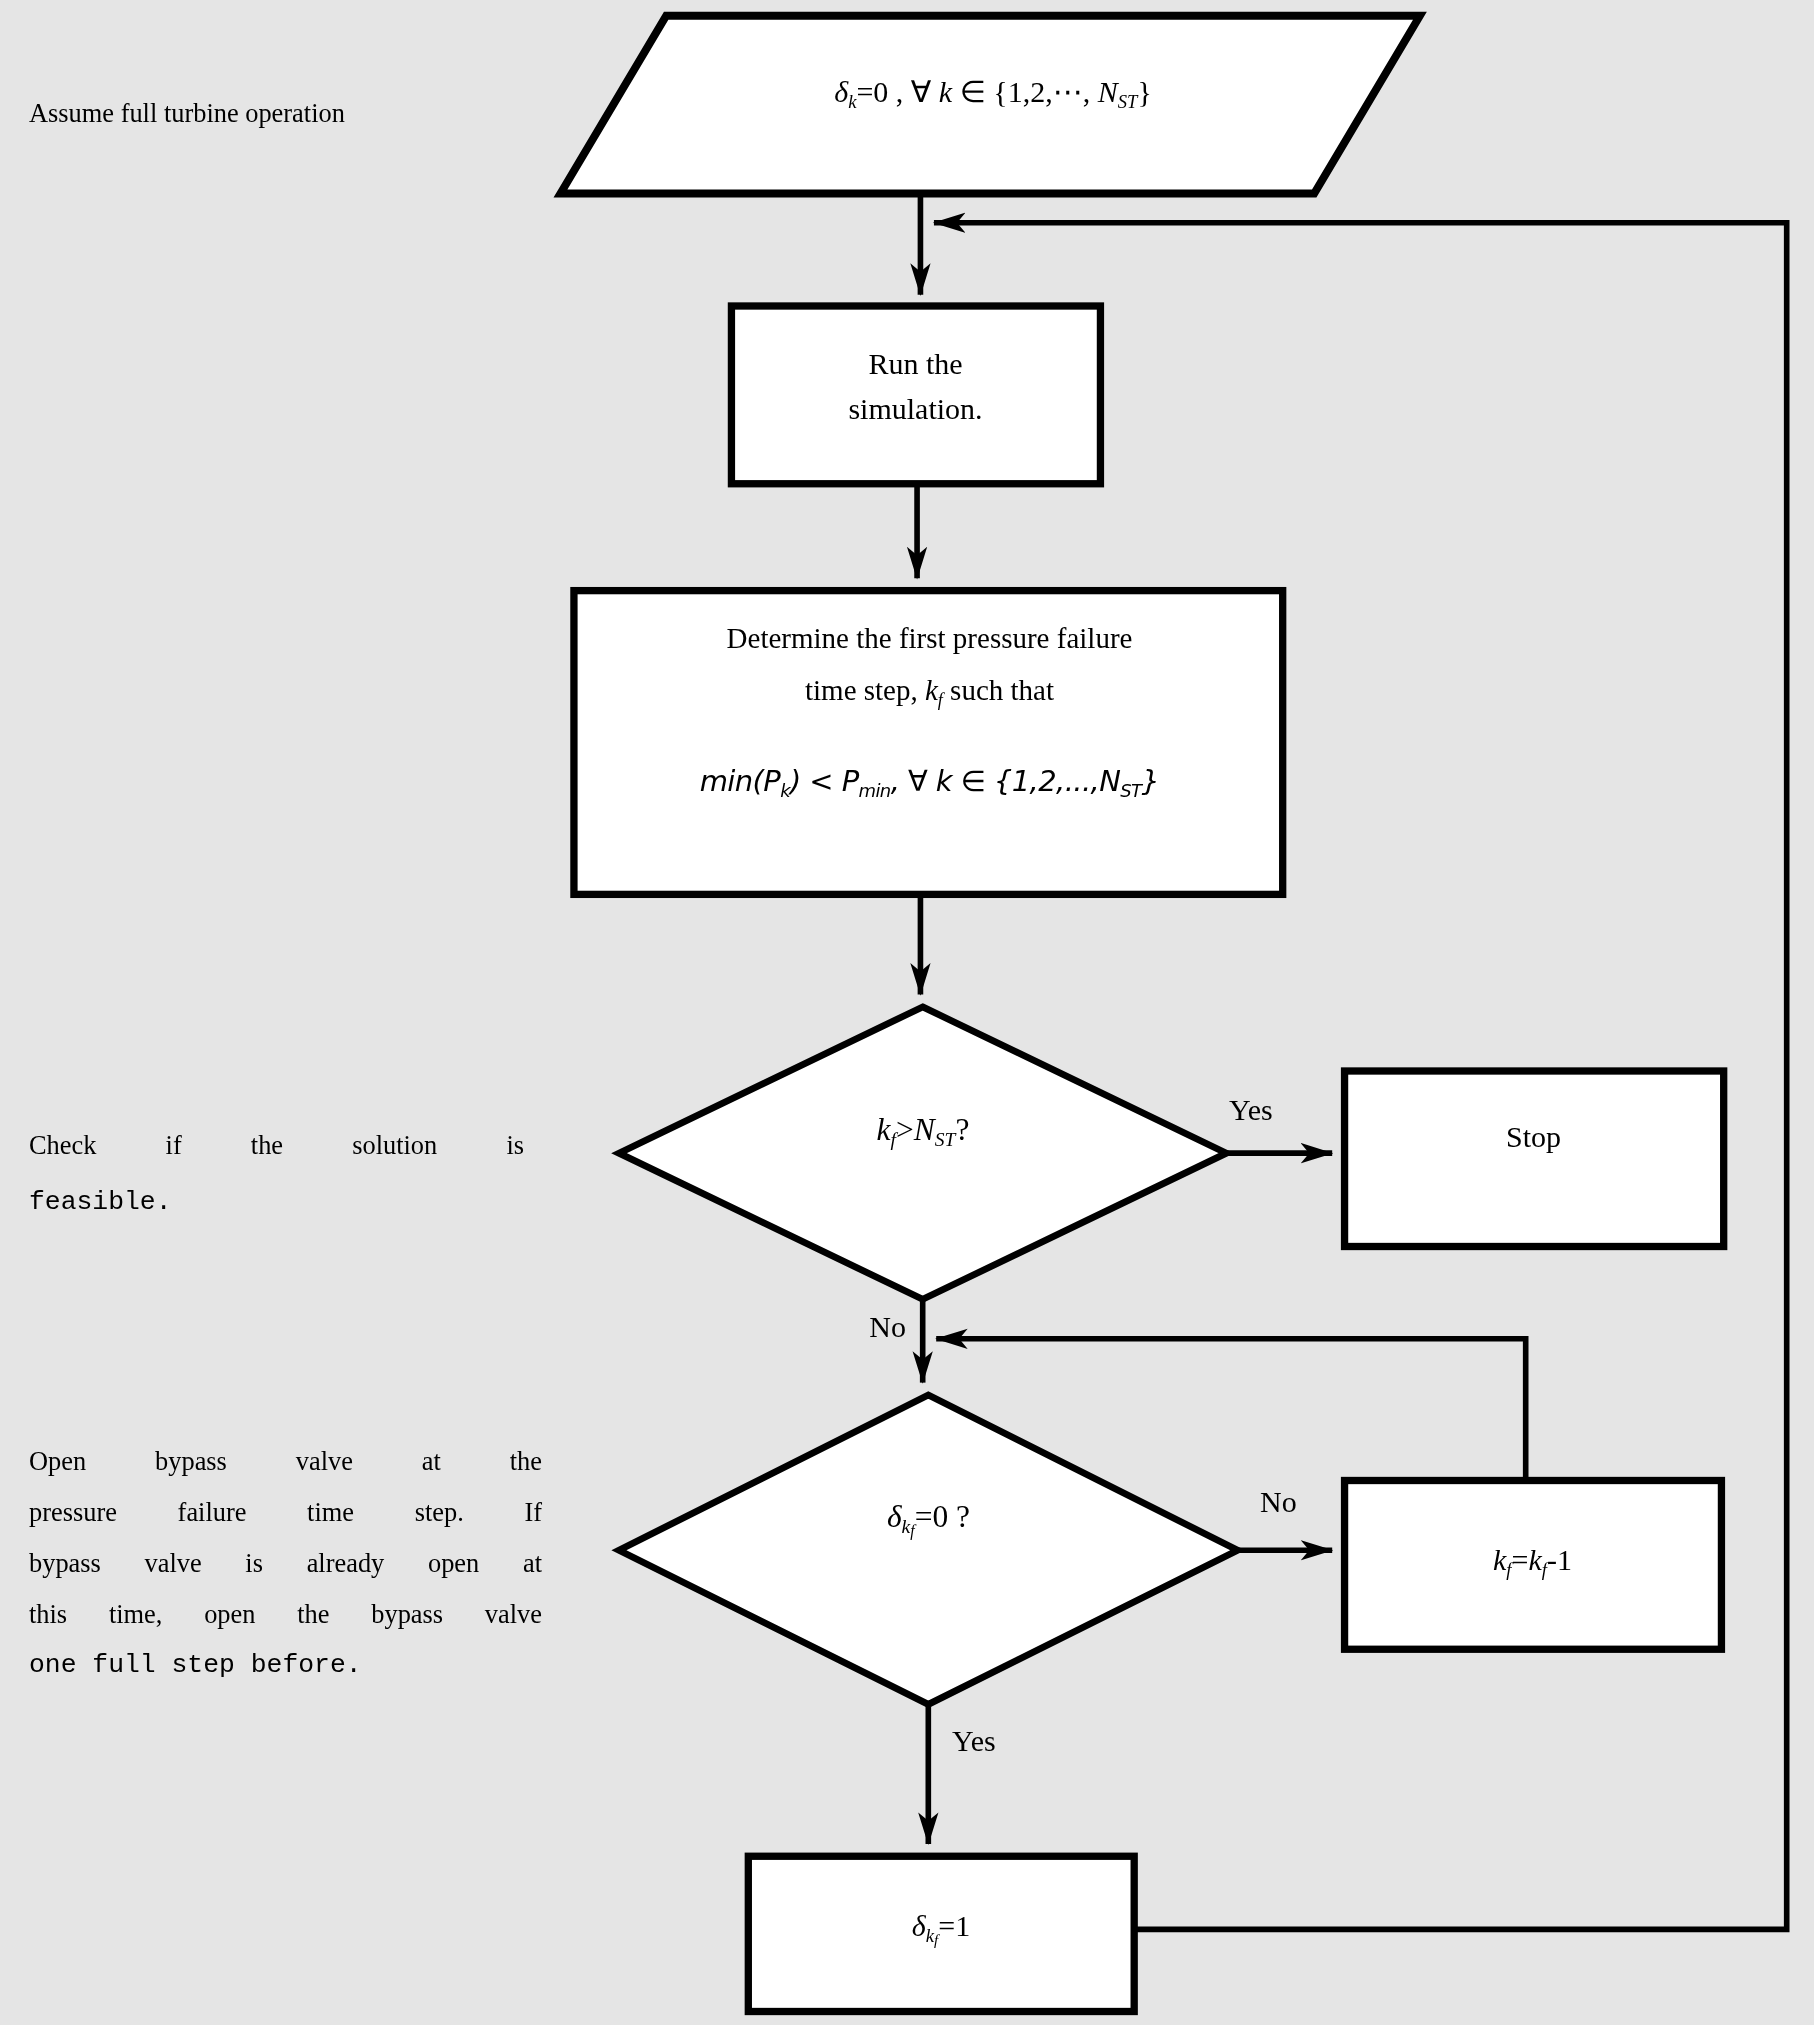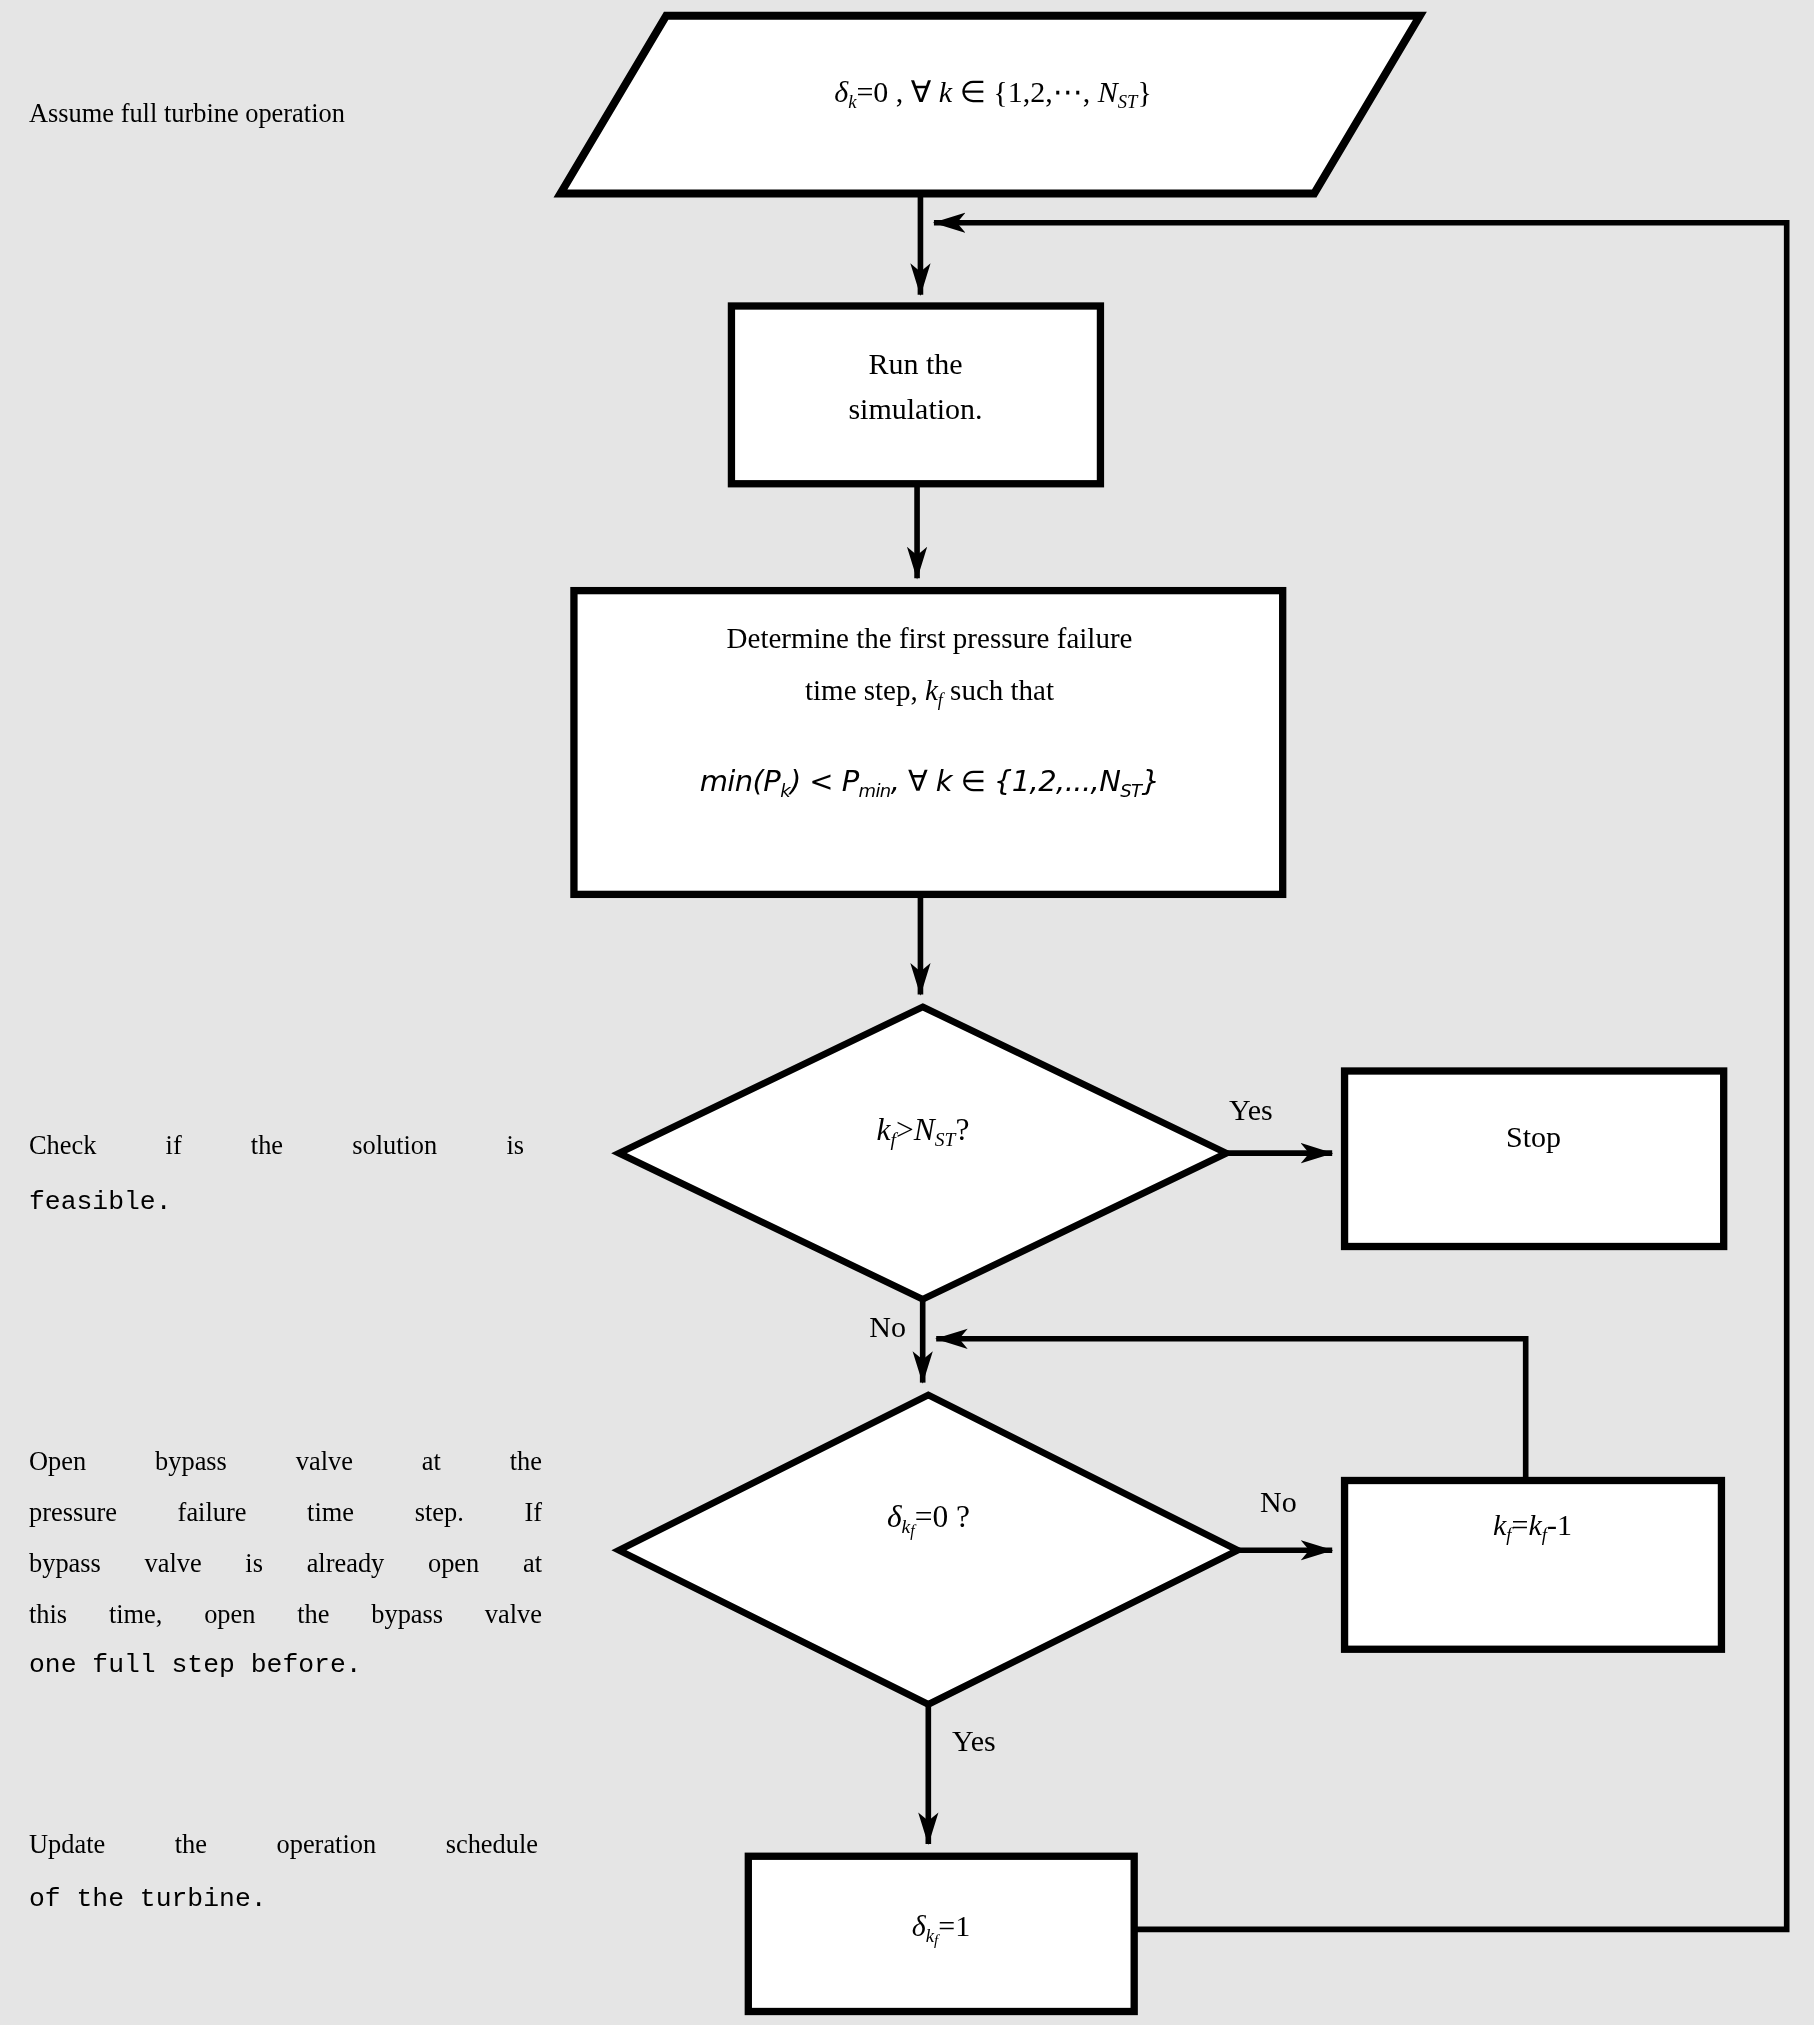--- a/index.html
+++ b/index.html
@@ -26,21 +26,21 @@
   #t-init{left:619px;top:34px;width:748px;height:118px;font-size:30px;}
   #t-run{left:731px;top:318px;width:369px;height:135px;font-size:30px;line-height:1.5;}
   #t-det{left:588px;top:612px;width:683px;height:auto;font-size:29px;line-height:1.8;}
   #t-det .formula{
     font-family:"DejaVu Sans",sans-serif;font-style:italic;
     font-size:29px;margin-top:39px;letter-spacing:-0.6px;
   }
   #t-d1{left:619px;top:1052px;width:608px;height:158px;font-size:31.5px;}
   #t-stop{left:1344px;top:1071px;width:379px;height:132px;font-size:30px;}
   #t-d2{left:619px;top:1440px;width:619px;height:158px;font-size:31.5px;}
-  #t-kf{left:1344px;top:1446px;width:377px;height:160px;font-size:30px;}
+  #t-kf{left:1344px;top:1481px;width:377px;height:160px;font-size:30px;}
   #t-delta{left:748px;top:1856px;width:386px;height:143px;font-size:30px;}
 
   
   .sub1{font-size:.62em;vertical-align:-0.32em;}
   .sub2{font-size:.5em;vertical-align:-0.6em;}
   .it{font-style:italic;}
 
   
   .elabel{position:absolute;font-size:30px;line-height:1;margin-top:9px;}
   #lab-yes-top{left:1229px;top:1086px;}
@@ -152,19 +152,15 @@
       <div class="ln">Check if the solution is</div>
       <div class="ln">feasible.</div>
     </div>
   <div class="note justified" id="note-open">
       <div class="ln">Open bypass valve at the</div>
       <div class="ln">pressure failure time step. If</div>
       <div class="ln">bypass valve is already open at</div>
       <div class="ln">this time, open the bypass valve</div>
       <div class="ln">one full step before.</div>
     </div>
-  <div class="note justified" id="note-update">
-      <div class="ln">Update the operation schedule</div>
-      <div class="ln">of the turbine.</div>
-    </div>
 
 </div>
 
 
 </body></html>

